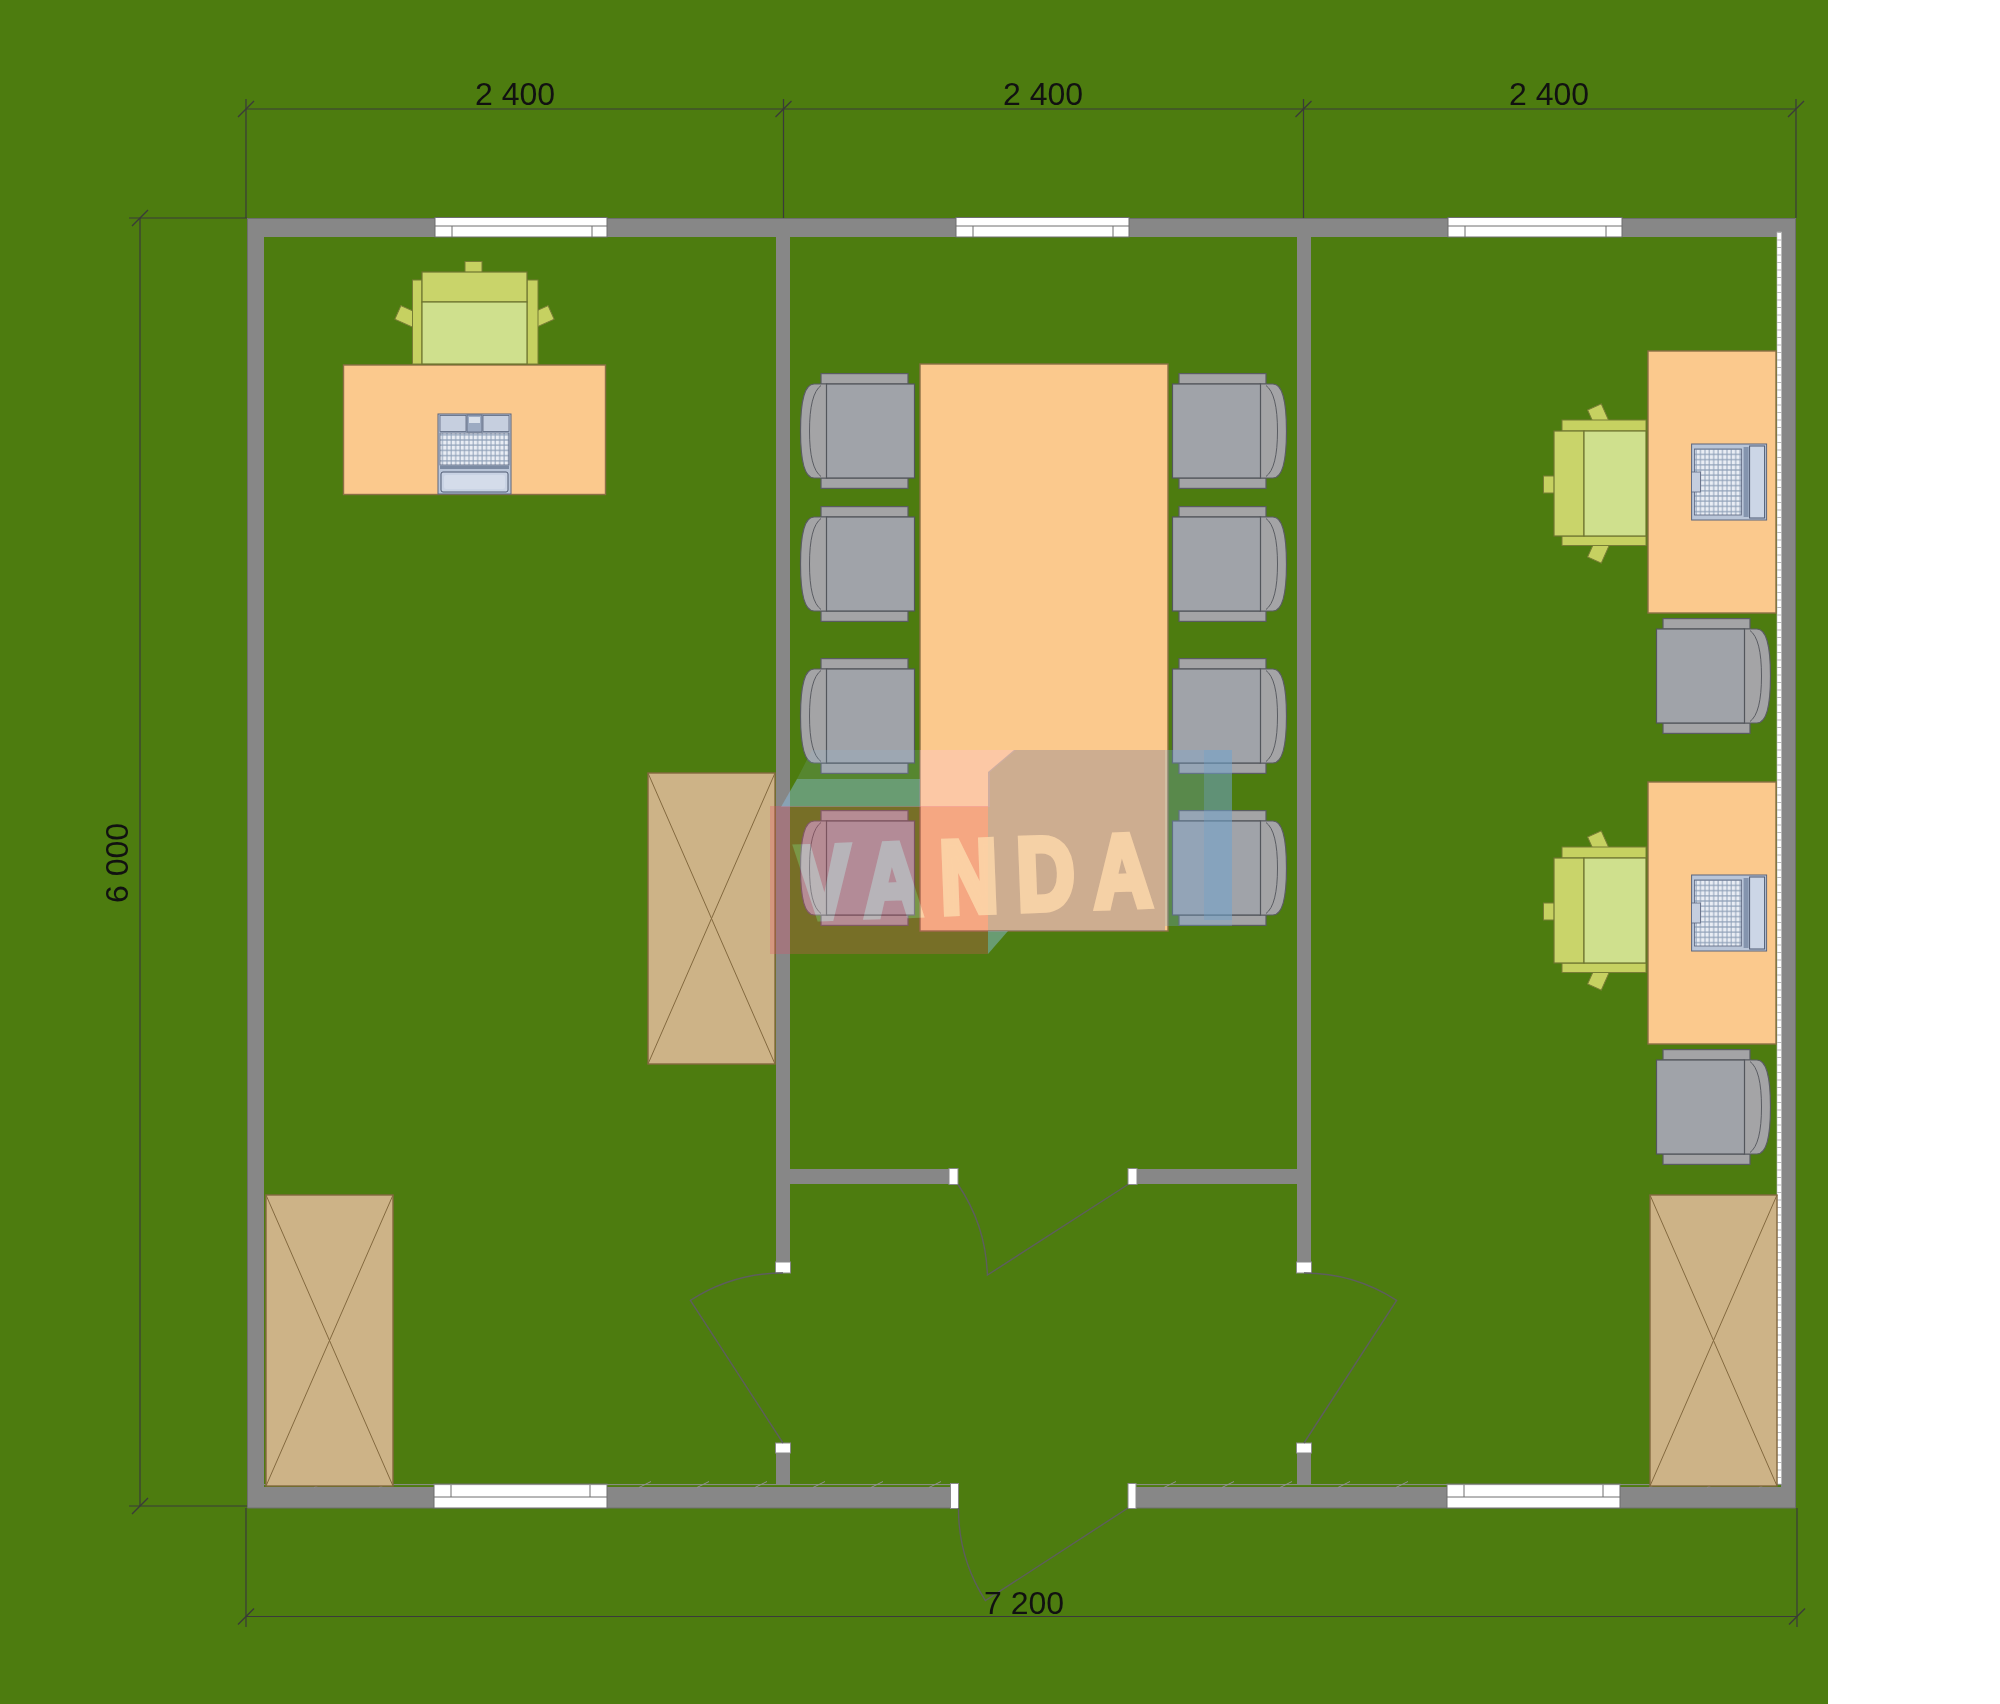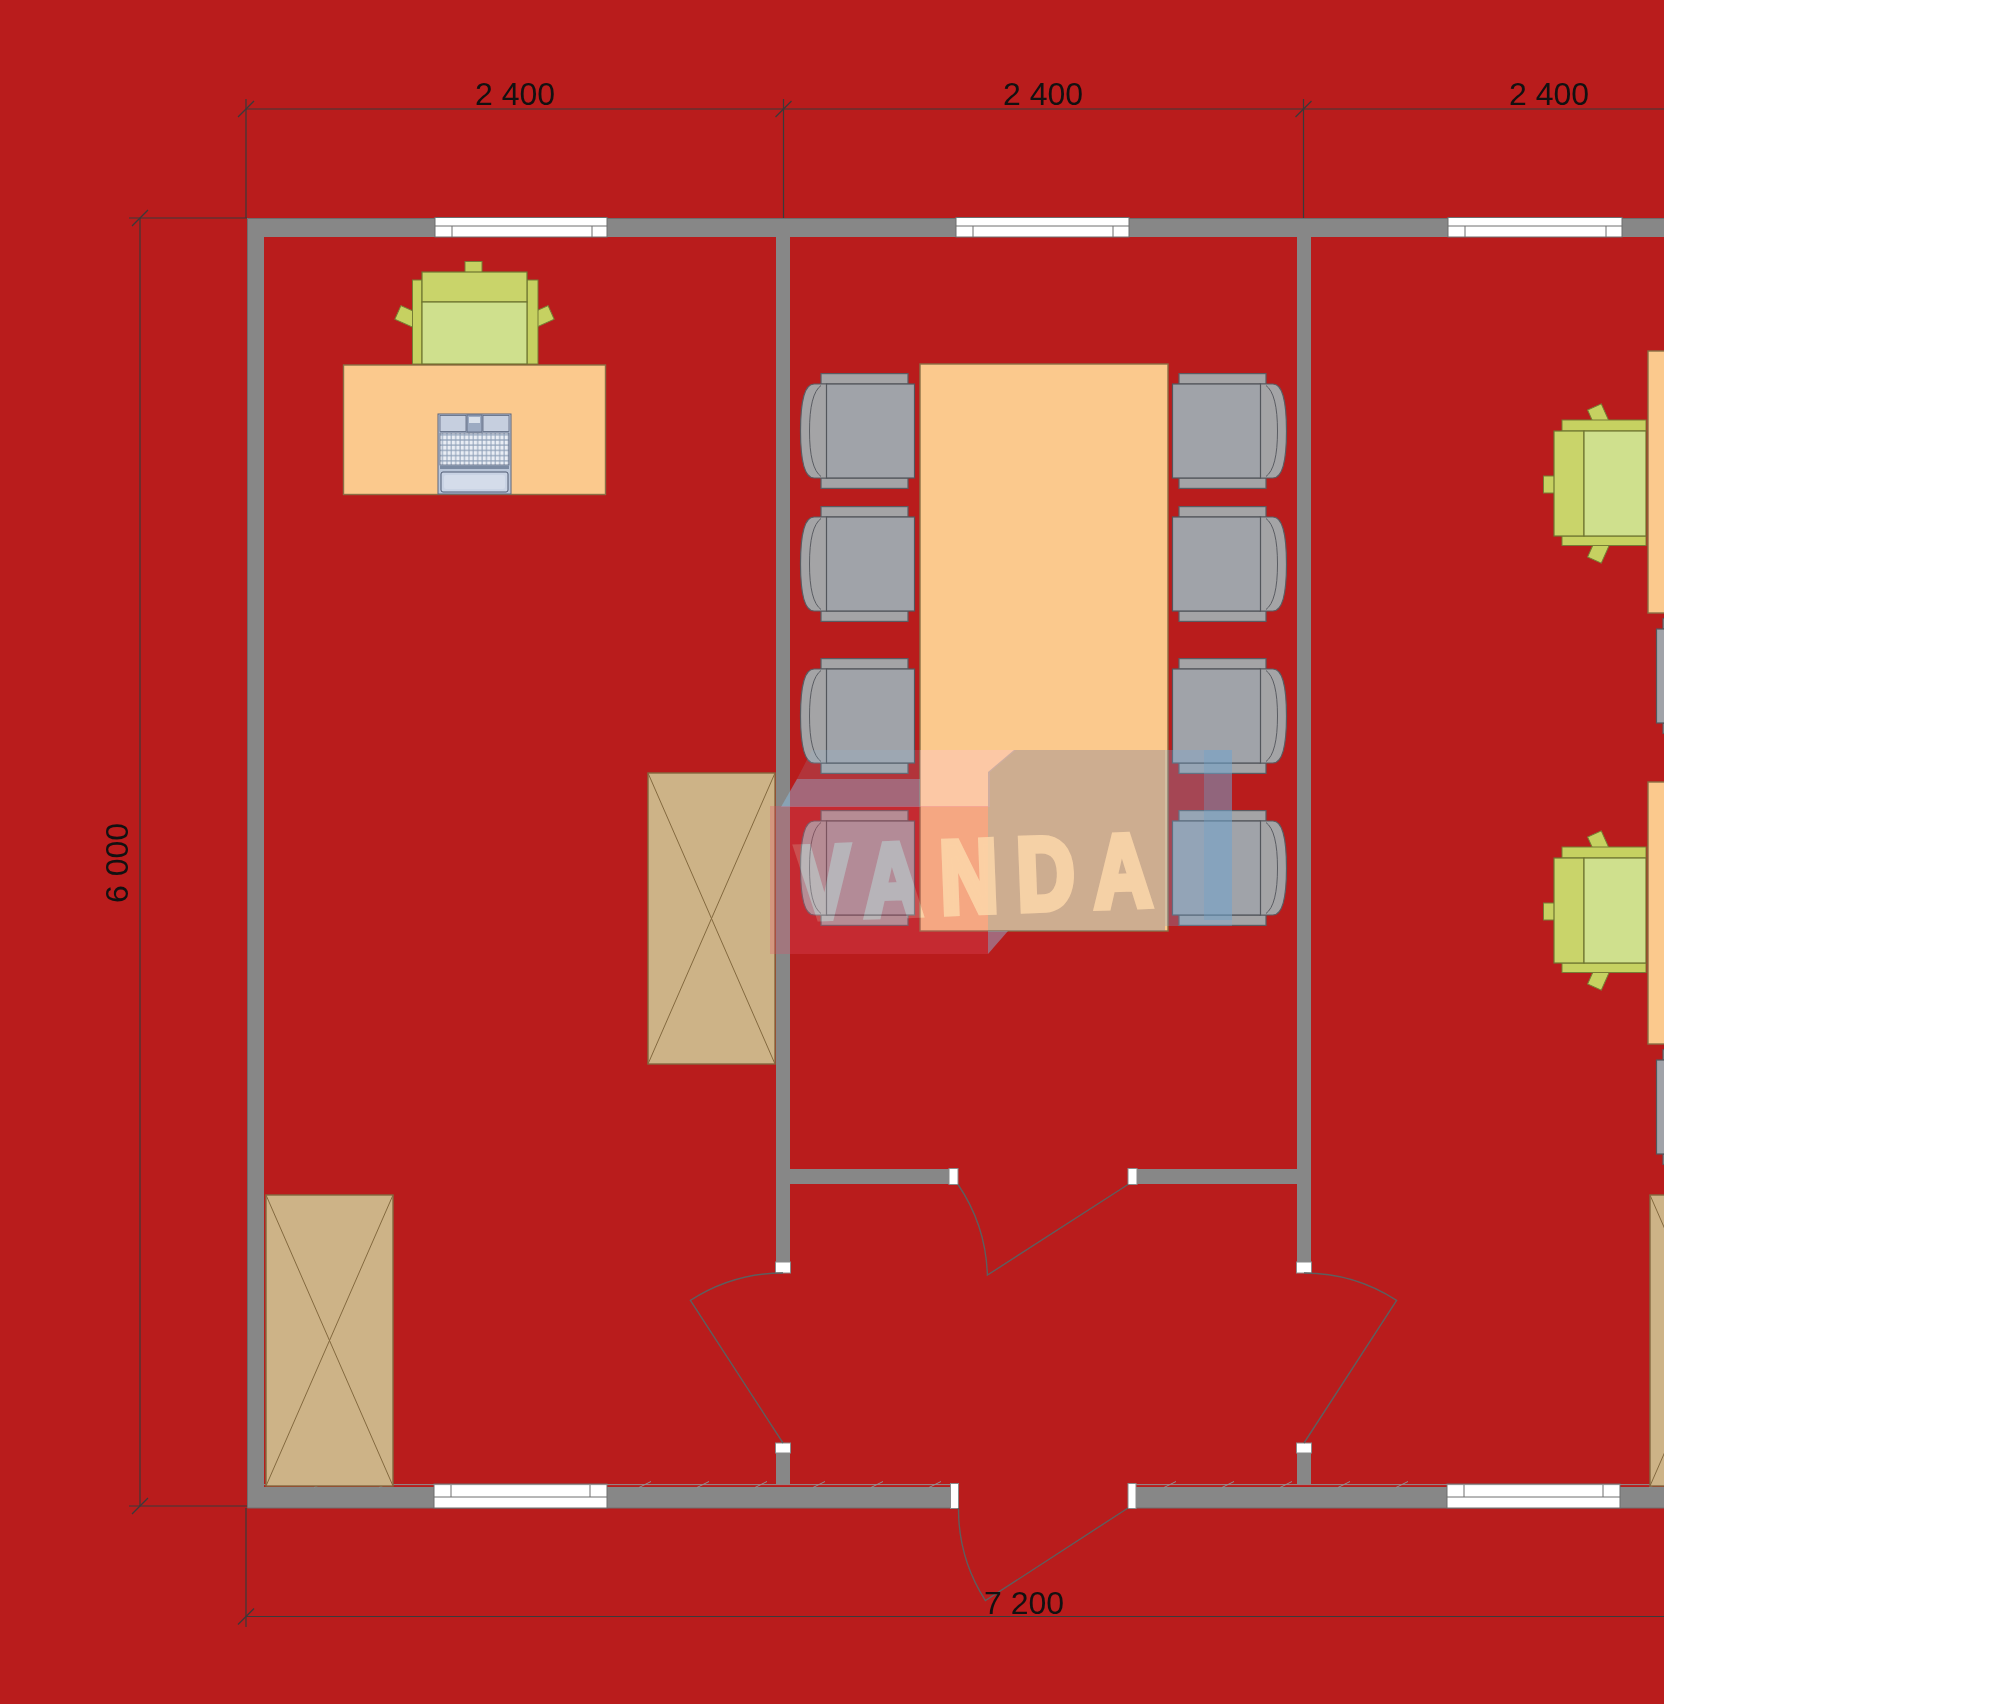--- a/index.html
+++ b/index.html
@@ -1,16 +1,16 @@
 <!DOCTYPE html>
 <html><head>
 <meta charset="utf-8">
 <style>
   html,body{margin:0;padding:0;background:#ffffff;}
-  .page{position:relative;width:1664px;height:1704px;background:#b91c1c;overflow:hidden;
+  .page{position:relative;width:1828px;height:1704px;background:#4d7c0f;overflow:hidden;
         font-family:"Liberation Sans", sans-serif;}
 </style>
 </head>
 <body>
 <div class="page">
 <svg width="2000" height="1704" viewBox="0 0 2000 1704">
 <defs>
   <pattern id="keys" width="4.4" height="5.2" patternUnits="userSpaceOnUse">
     <rect width="4.4" height="5.2" fill="#8fa0b8"></rect>
     <rect x="0.6" y="0.6" width="3.4" height="4.0" fill="#e9edf4"></rect>

